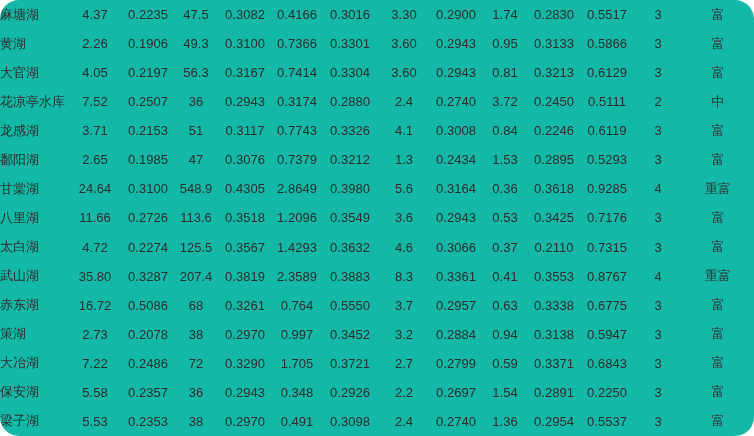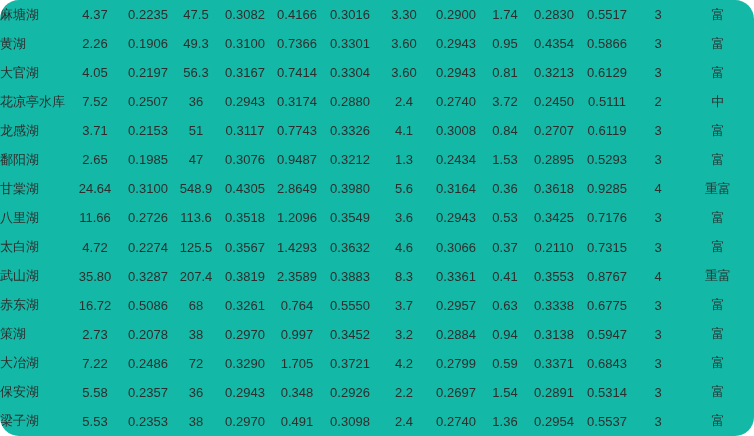--- a/index.html
+++ b/index.html
@@ -81,21 +81,21 @@
           <td class="name-cell">黄湖</td>
           <td class="value-cell">2.26</td>
           <td class="value-cell">0.1906</td>
           <td class="value-cell">49.3</td>
           <td class="value-cell">0.3100</td>
           <td class="value-cell">0.7366</td>
           <td class="value-cell">0.3301</td>
           <td class="value-cell">3.60</td>
           <td class="value-cell">0.2943</td>
           <td class="value-cell">0.95</td>
-          <td class="value-cell">0.4354</td>
+          <td class="value-cell">0.3133</td>
           <td class="value-cell">0.5866</td>
           <td class="value-cell">3</td>
           <td class="value-cell">富</td>
         </tr>
         <tr>
           <td class="name-cell">大官湖</td>
           <td class="value-cell">4.05</td>
           <td class="value-cell">0.2197</td>
           <td class="value-cell">56.3</td>
           <td class="value-cell">0.3167</td>
@@ -129,32 +129,32 @@
           <td class="name-cell">龙感湖</td>
           <td class="value-cell">3.71</td>
           <td class="value-cell">0.2153</td>
           <td class="value-cell">51</td>
           <td class="value-cell">0.3117</td>
           <td class="value-cell">0.7743</td>
           <td class="value-cell">0.3326</td>
           <td class="value-cell">4.1</td>
           <td class="value-cell">0.3008</td>
           <td class="value-cell">0.84</td>
-          <td class="value-cell">0.2707</td>
+          <td class="value-cell">0.2246</td>
           <td class="value-cell">0.6119</td>
           <td class="value-cell">3</td>
           <td class="value-cell">富</td>
         </tr>
         <tr>
           <td class="name-cell">鄱阳湖</td>
           <td class="value-cell">2.65</td>
           <td class="value-cell">0.1985</td>
           <td class="value-cell">47</td>
           <td class="value-cell">0.3076</td>
-          <td class="value-cell">0.9487</td>
+          <td class="value-cell">0.7379</td>
           <td class="value-cell">0.3212</td>
           <td class="value-cell">1.3</td>
           <td class="value-cell">0.2434</td>
           <td class="value-cell">1.53</td>
           <td class="value-cell">0.2895</td>
           <td class="value-cell">0.5293</td>
           <td class="value-cell">3</td>
           <td class="value-cell">富</td>
         </tr>
         <tr>
@@ -254,41 +254,41 @@
           <td class="value-cell">富</td>
         </tr>
         <tr>
           <td class="name-cell">大冶湖</td>
           <td class="value-cell">7.22</td>
           <td class="value-cell">0.2486</td>
           <td class="value-cell">72</td>
           <td class="value-cell">0.3290</td>
           <td class="value-cell">1.705</td>
           <td class="value-cell">0.3721</td>
-          <td class="value-cell">4.2</td>
+          <td class="value-cell">2.7</td>
           <td class="value-cell">0.2799</td>
           <td class="value-cell">0.59</td>
           <td class="value-cell">0.3371</td>
           <td class="value-cell">0.6843</td>
           <td class="value-cell">3</td>
           <td class="value-cell">富</td>
         </tr>
         <tr>
           <td class="name-cell">保安湖</td>
           <td class="value-cell">5.58</td>
           <td class="value-cell">0.2357</td>
           <td class="value-cell">36</td>
           <td class="value-cell">0.2943</td>
           <td class="value-cell">0.348</td>
           <td class="value-cell">0.2926</td>
           <td class="value-cell">2.2</td>
           <td class="value-cell">0.2697</td>
           <td class="value-cell">1.54</td>
           <td class="value-cell">0.2891</td>
-          <td class="value-cell">0.5314</td>
+          <td class="value-cell">0.2250</td>
           <td class="value-cell">3</td>
           <td class="value-cell">富</td>
         </tr>
         <tr>
           <td class="name-cell">梁子湖</td>
           <td class="value-cell">5.53</td>
           <td class="value-cell">0.2353</td>
           <td class="value-cell">38</td>
           <td class="value-cell">0.2970</td>
           <td class="value-cell">0.491</td>

